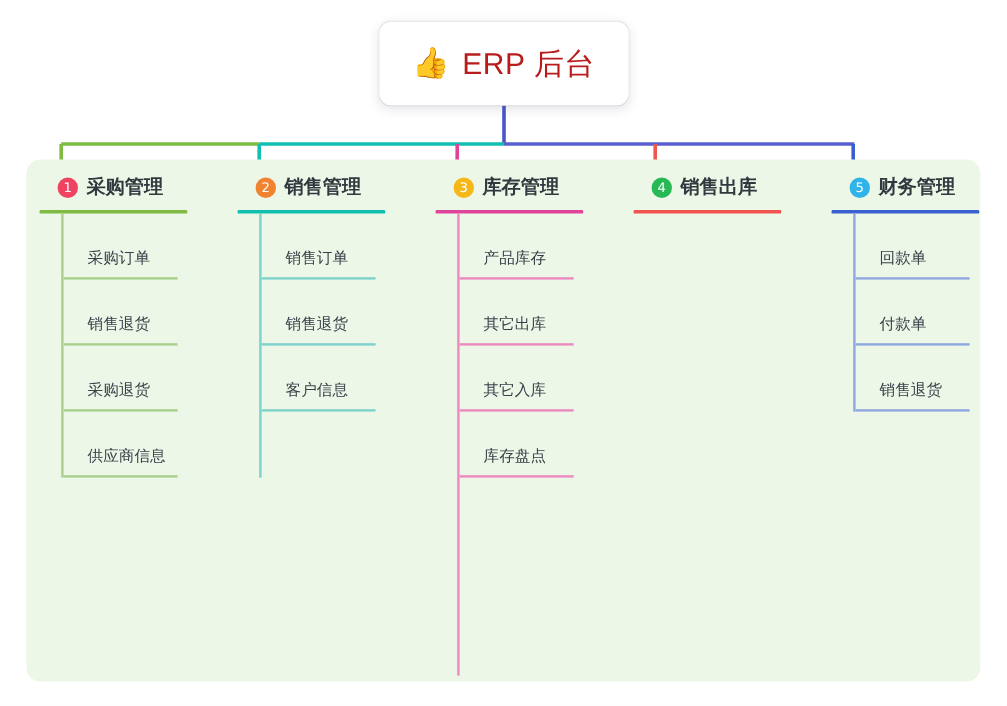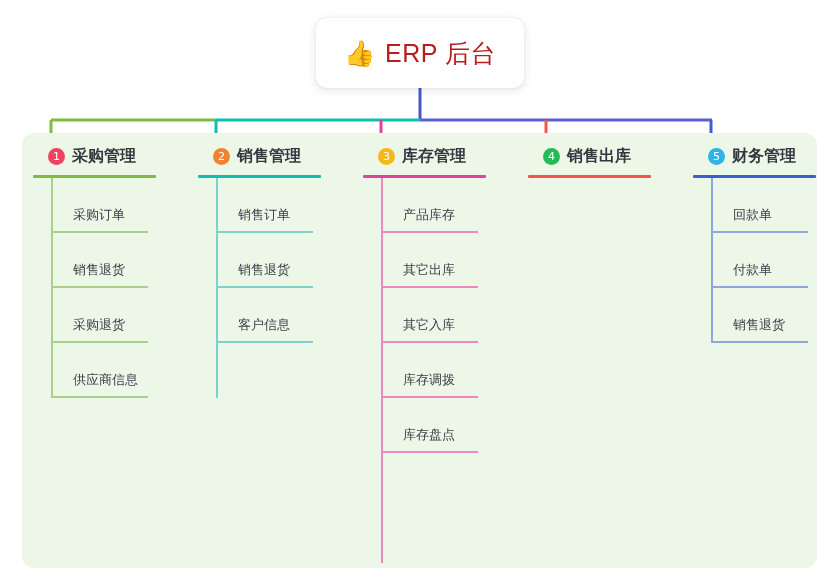--- a/index.html
+++ b/index.html
@@ -223,24 +223,20 @@
           </div>
           <div class="leaf">
             <span class="leaf-text">其它出库</span>
             <div class="leaf-rule" style="background: rgb(236, 138, 192);"></div>
           </div>
           <div class="leaf">
             <span class="leaf-text">其它入库</span>
             <div class="leaf-rule" style="background: rgb(236, 138, 192);"></div>
           </div>
           <div class="leaf">
-            <span class="leaf-text">库存调拨</span>
-            <div class="leaf-rule" style="background: rgb(236, 138, 192);"></div>
-          </div>
-          <div class="leaf">
             <span class="leaf-text">库存盘点</span>
             <div class="leaf-rule" style="background: rgb(236, 138, 192);"></div>
           </div>
         </div>
       </div>
       <div class="column" style="left: 525px;">
         <div class="col-head">
           <span class="badge" style="background: rgb(39, 185, 86);">4</span>
           <span class="col-title">销售出库</span>
         </div>

